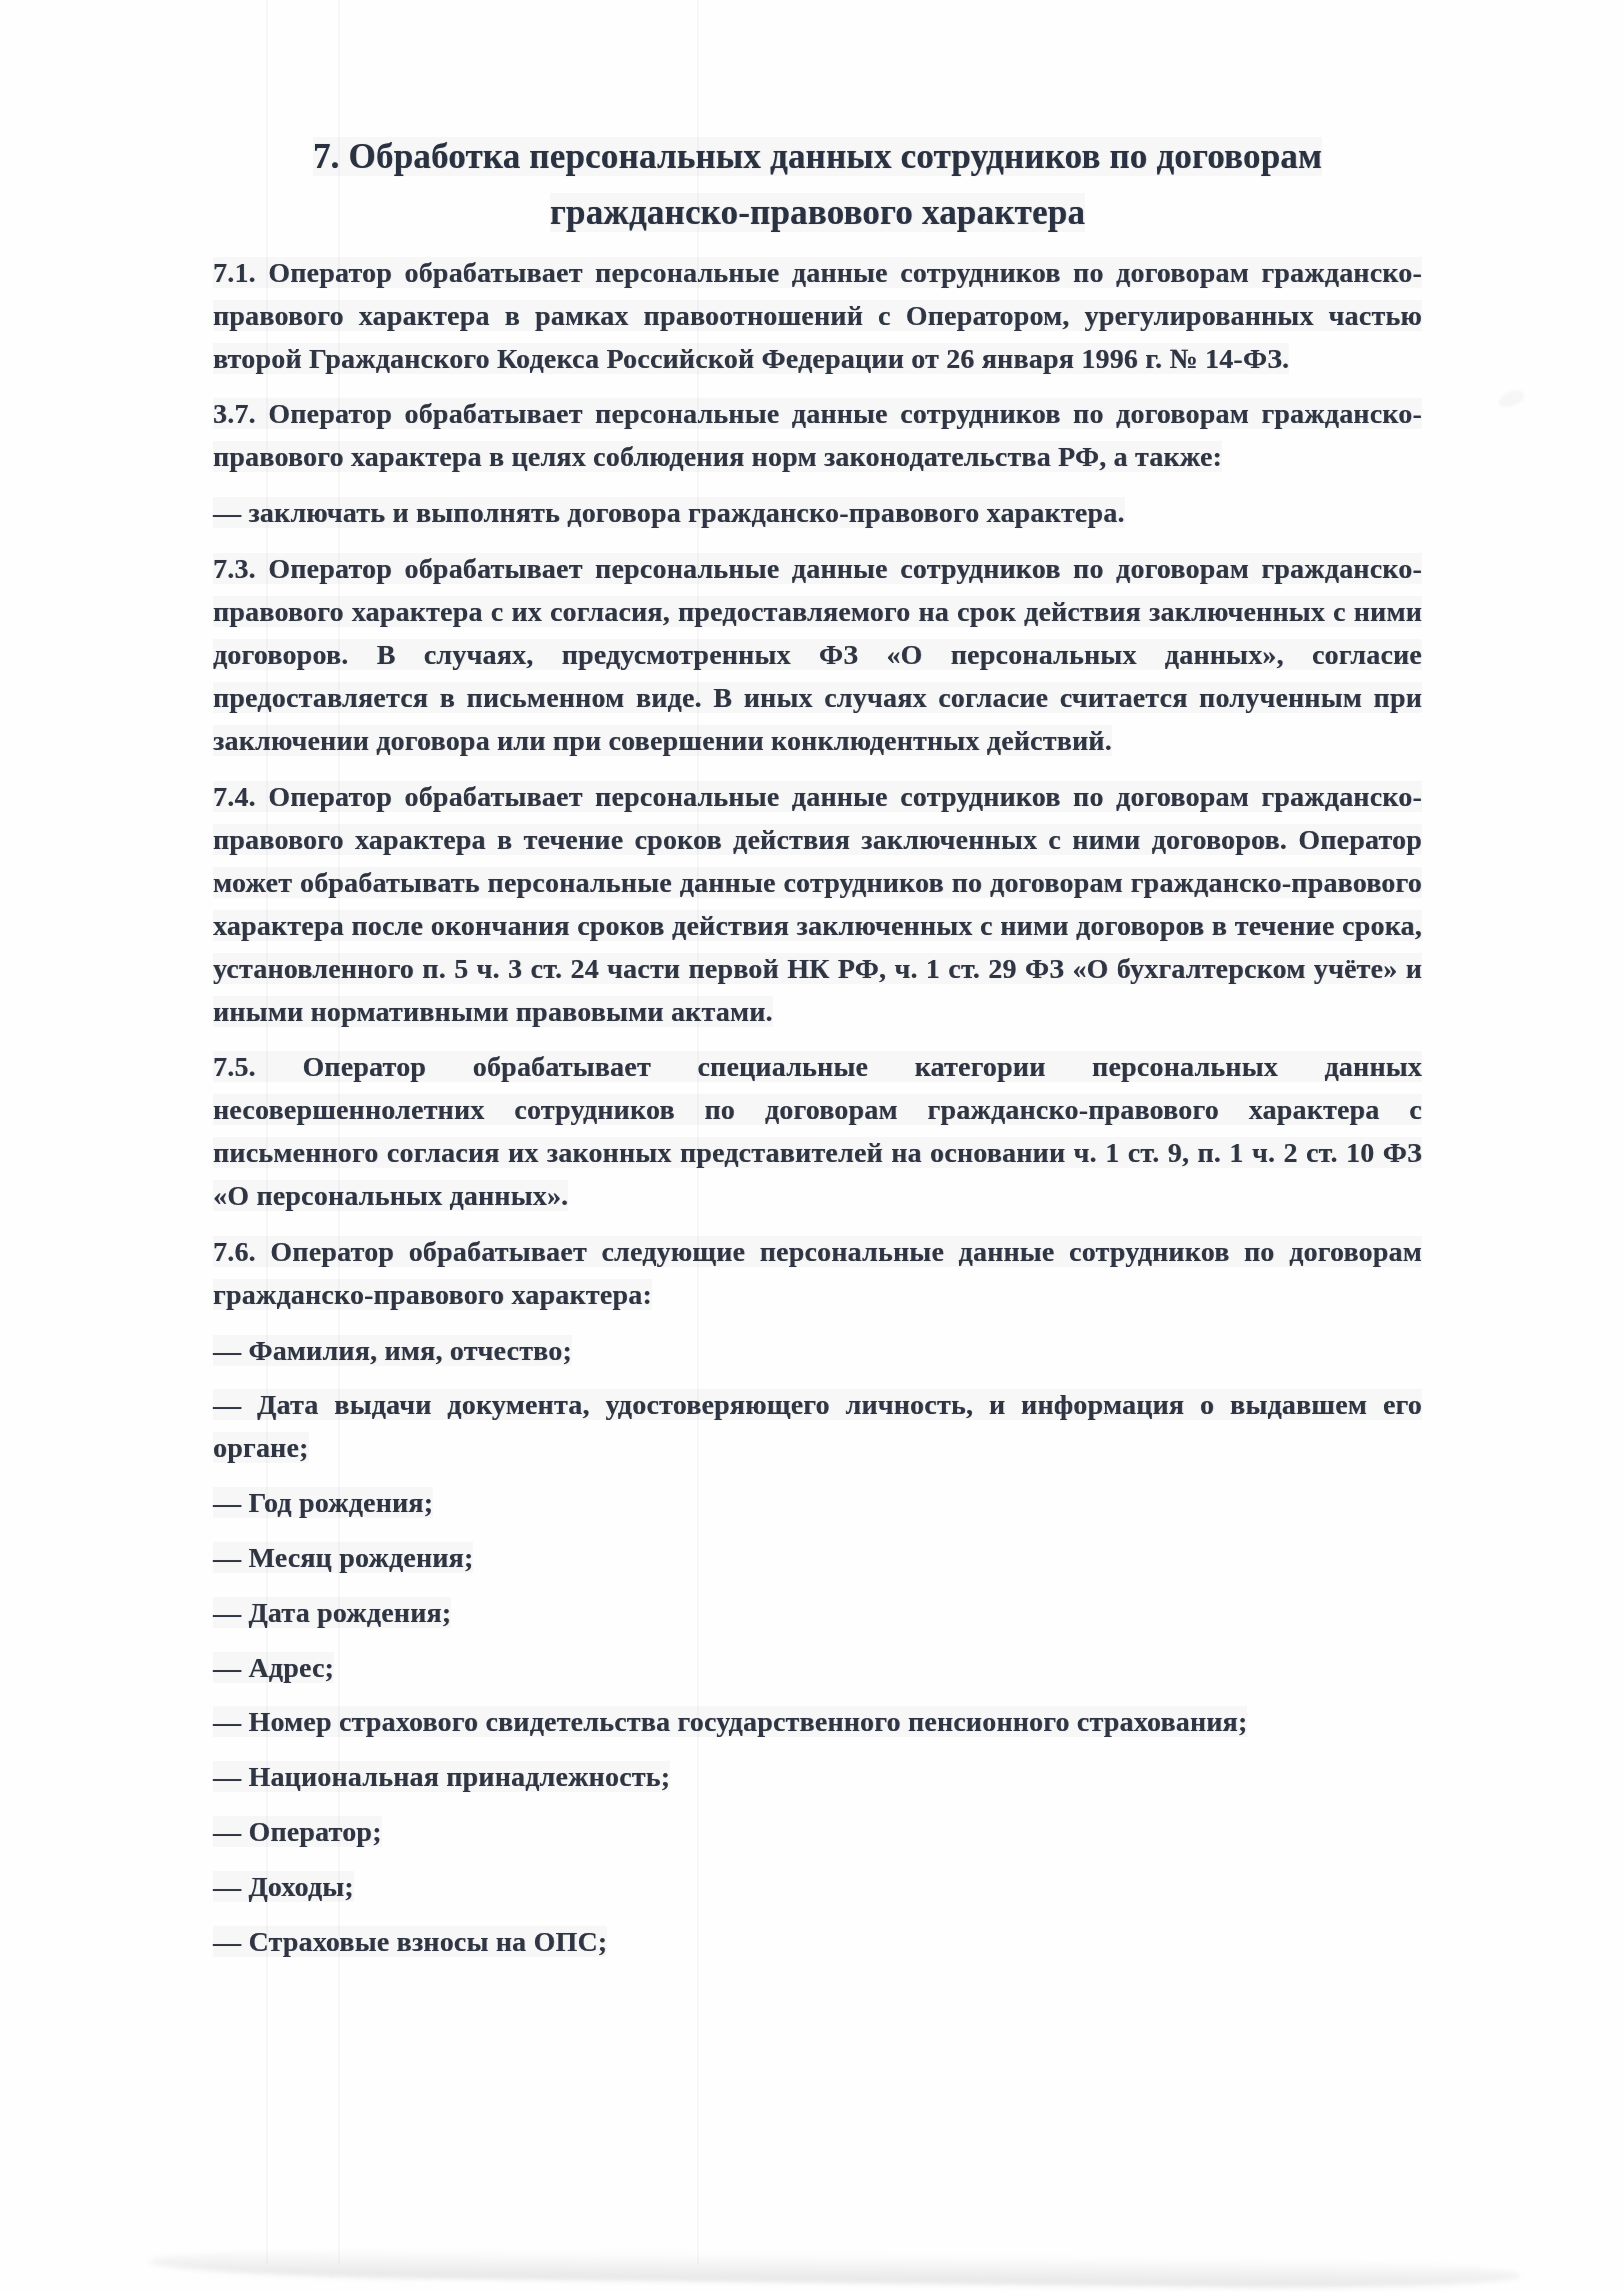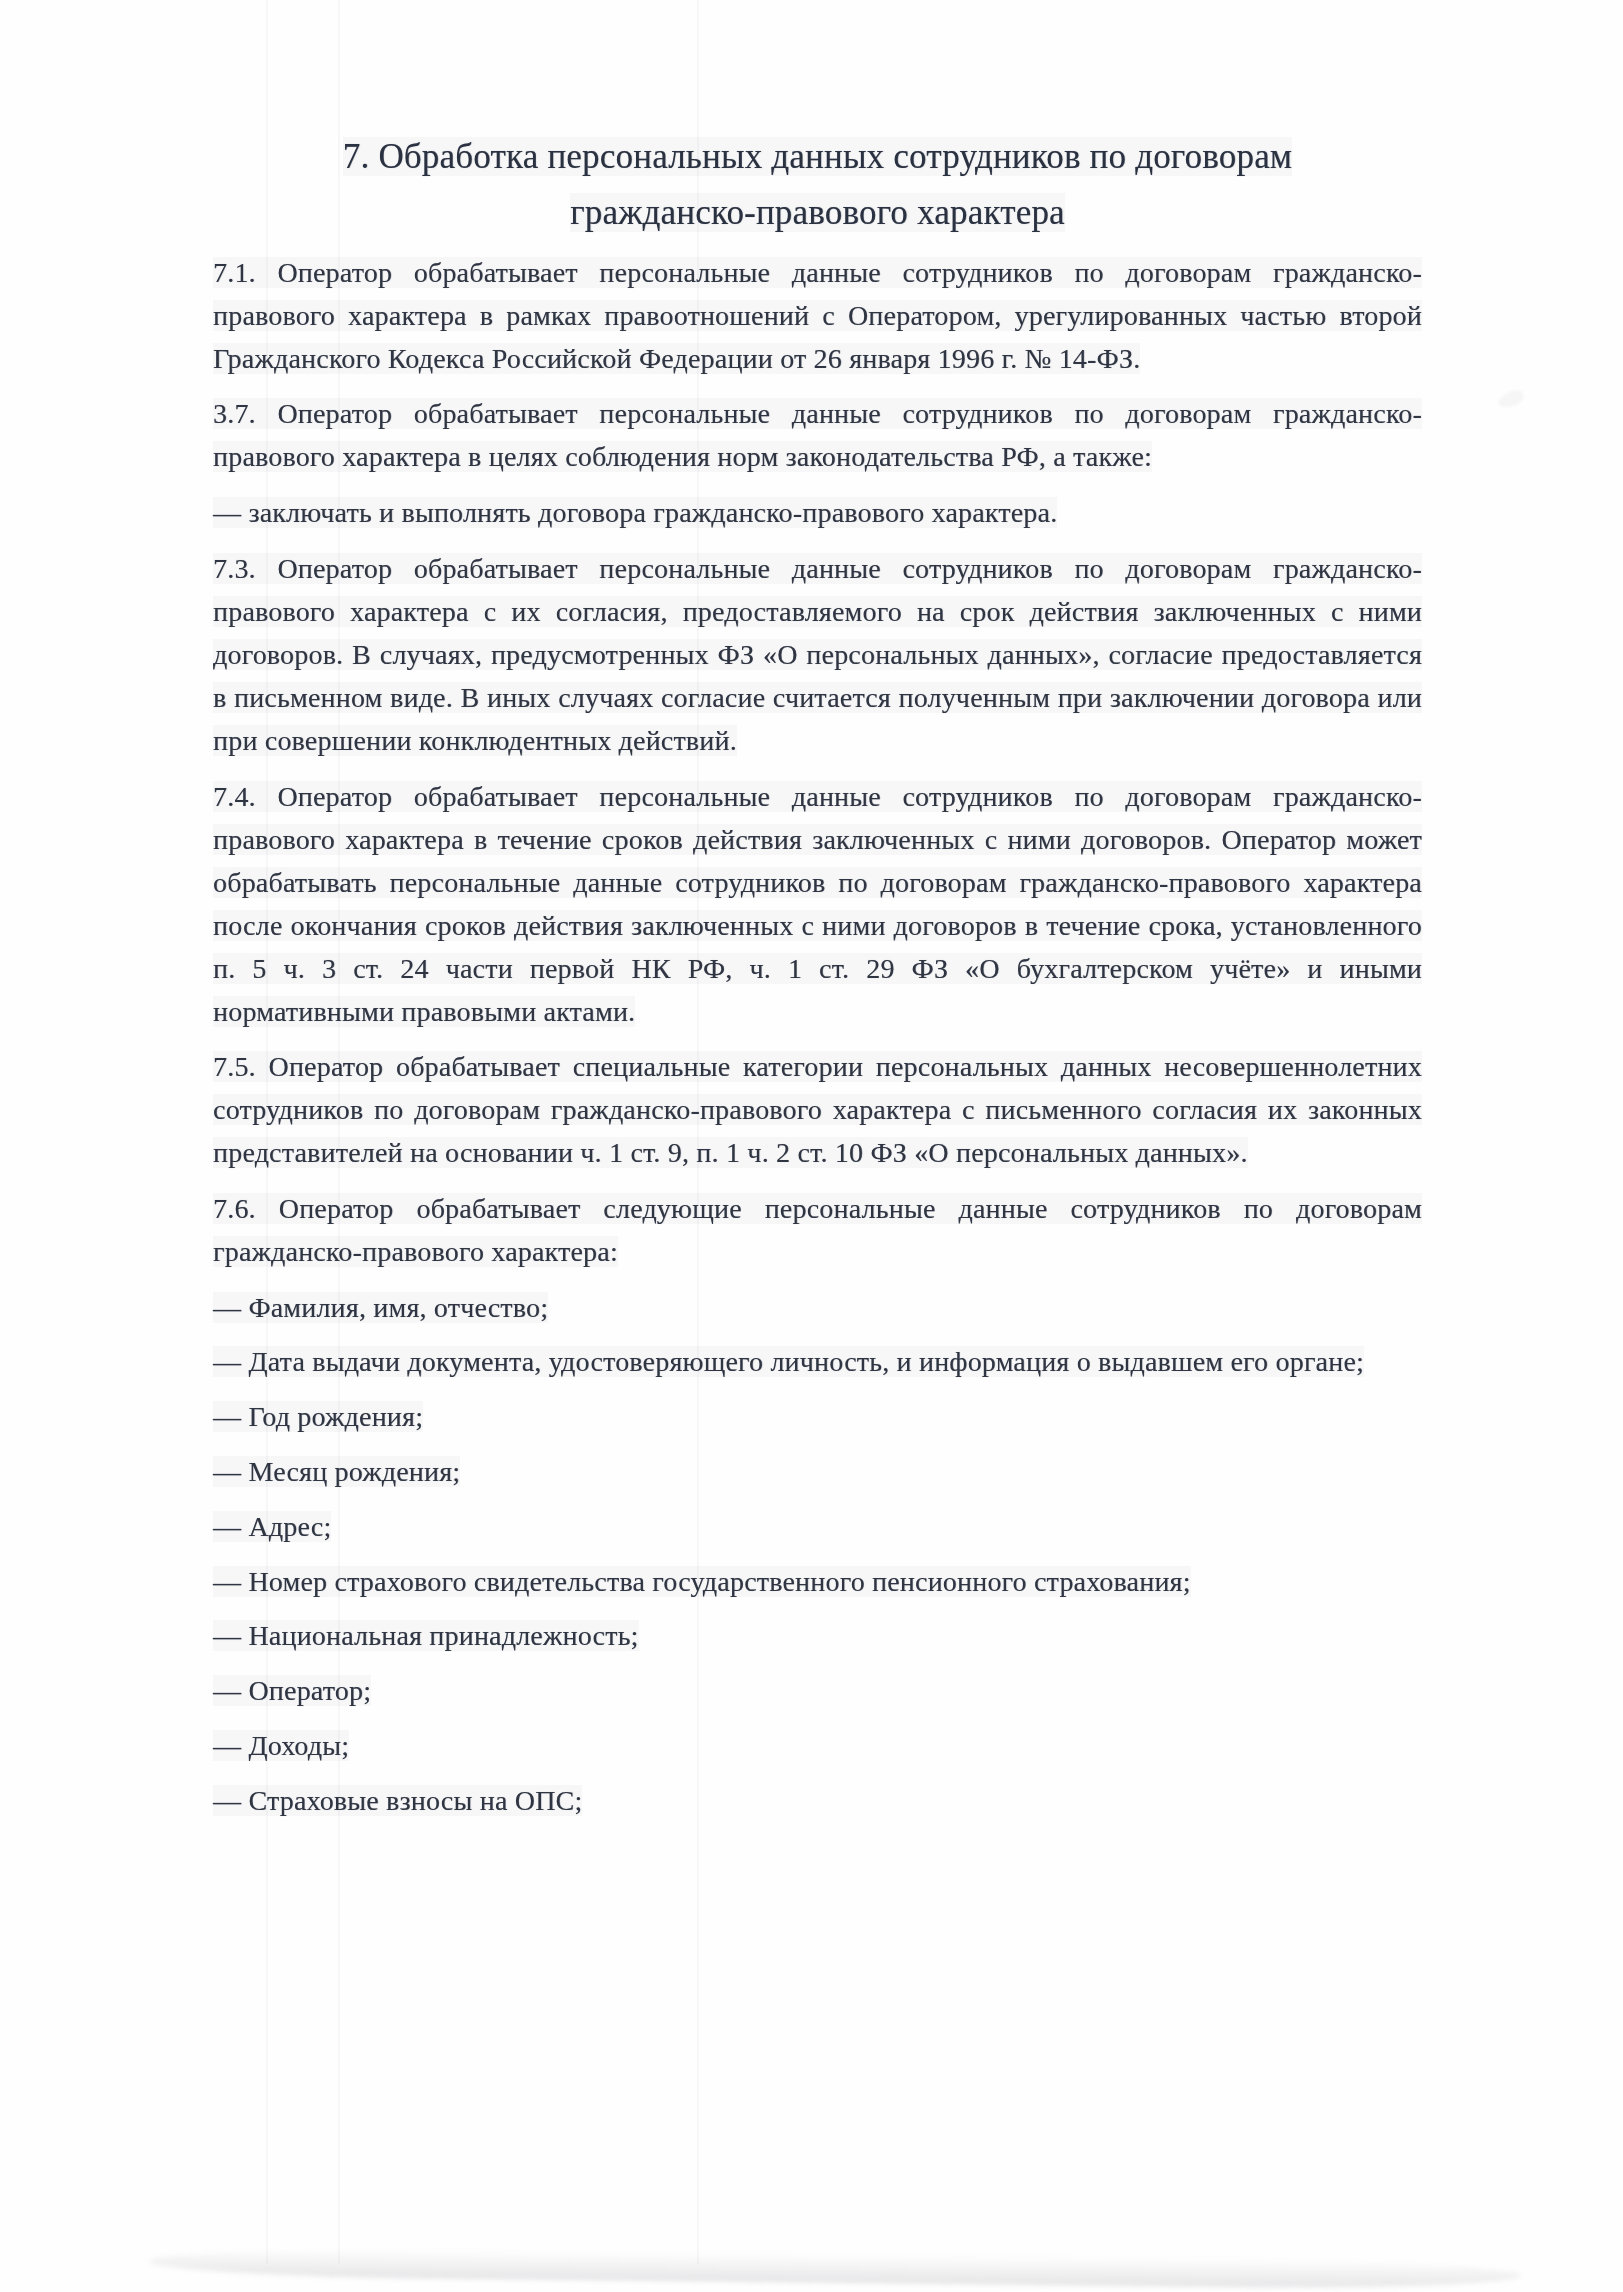--- a/index.html
+++ b/index.html
@@ -85,20 +85,21 @@
     margin: 0 0 11.8px 0;
     text-align: justify;
     text-align-last: left;
   }
   
   .ink {
     background: rgba(116, 122, 144, 0.05);
     box-decoration-break: clone;
     -webkit-box-decoration-break: clone;
     text-shadow: 0.4px 0.4px 0.7px rgba(47, 53, 66, 0.45);
+    font-weight: bold;
   }
   .title .ink {
     text-shadow: 0.4px 0.4px 0.8px rgba(42, 49, 64, 0.5);
   }
 </style>
 </head>
 <body>
 
 <div class="page">
 
@@ -125,20 +126,21 @@
     <p class="para"><span class="ink">7.4. Оператор обрабатывает персональные данные сотрудников по договорам гражданско-правового характера в течение сроков действия заключенных с ними договоров. Оператор может обрабатывать персональные данные сотрудников по договорам гражданско-правового характера после окончания сроков действия заключенных с ними договоров в течение срока, установленного п. 5 ч. 3 ст. 24 части первой НК РФ, ч. 1 ст. 29 ФЗ «О бухгалтерском учёте» и иными нормативными правовыми актами.</span></p>
 
     <p class="para"><span class="ink">7.5. Оператор обрабатывает специальные категории персональных данных несовершеннолетних сотрудников по договорам гражданско-правового характера с письменного согласия их законных представителей на основании ч. 1 ст. 9, п. 1 ч. 2 ст. 10 ФЗ «О персональных данных».</span></p>
 
     <p class="para"><span class="ink">7.6. Оператор обрабатывает следующие персональные данные сотрудников по договорам гражданско-правового характера:</span></p>
 
     <p class="item"><span class="ink">— Фамилия, имя, отчество;</span></p>
     <p class="item"><span class="ink">— Дата выдачи документа, удостоверяющего личность, и информация о выдавшем его органе;</span></p>
     <p class="item"><span class="ink">— Год рождения;</span></p>
     <p class="item"><span class="ink">— Месяц рождения;</span></p>
+    <p class="item"><span class="ink">— Дата рождения;</span></p>
     <p class="item"><span class="ink">— Адрес;</span></p>
     <p class="item"><span class="ink">— Номер страхового свидетельства государственного пенсионного страхования;</span></p>
     <p class="item"><span class="ink">— Национальная принадлежность;</span></p>
     <p class="item"><span class="ink">— Оператор;</span></p>
     <p class="item"><span class="ink">— Доходы;</span></p>
     <p class="item"><span class="ink">— Страховые взносы на ОПС;</span></p>
 
   </div>
 
   <div class="bottom-shadow"></div>

